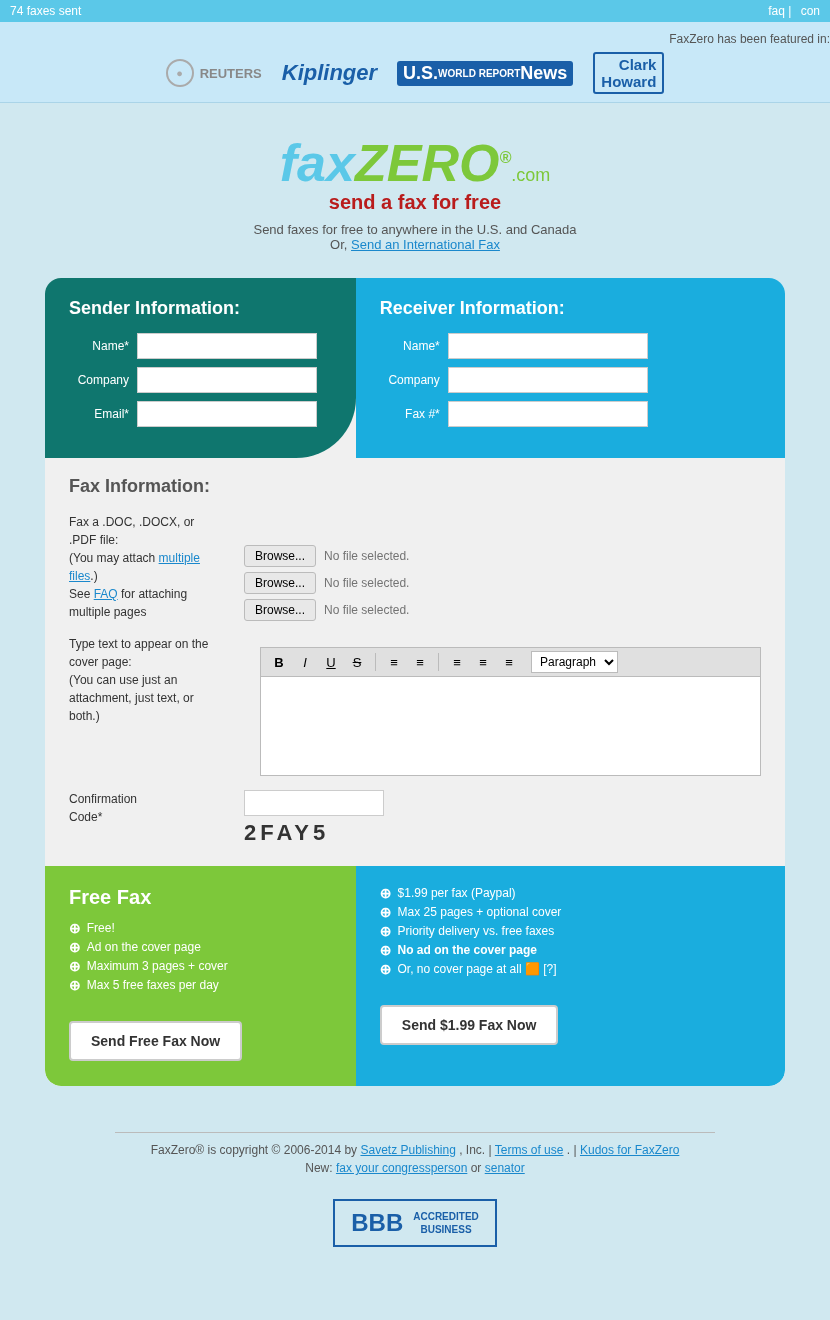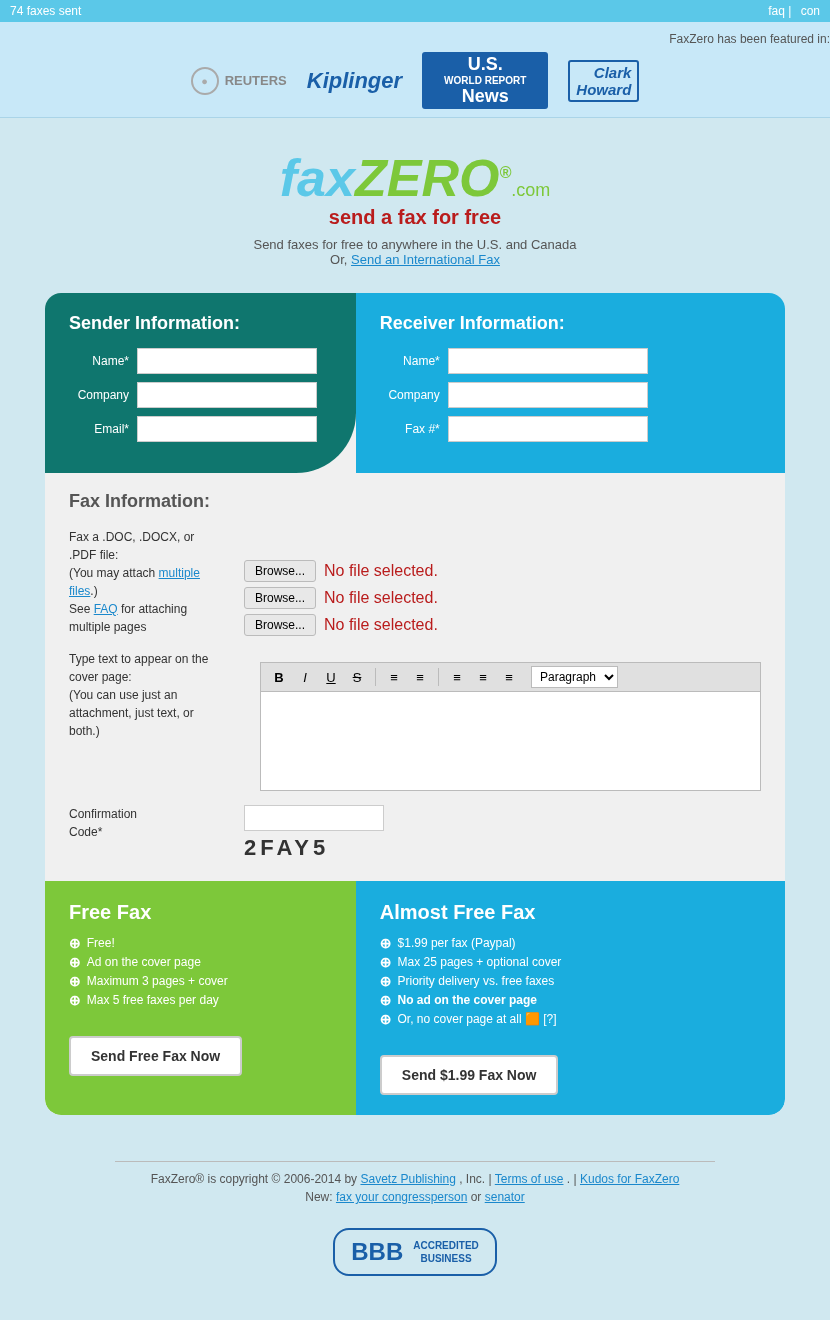--- a/index.html
+++ b/index.html
@@ -49,27 +49,26 @@
       border: 2px solid #aaa;
       display: flex; align-items: center; justify-content: center;
       font-size: 11px; color: #aaa;
     }
     .logo-kiplinger {
       color: #1a5fa8; font-size: 22px; font-weight: bold; font-style: italic;
     }
     .logo-usnews {
       background: #1a5fa8; color: #fff;
       font-size: 18px; font-weight: 900;
-      padding: 2px 22px; border-radius: 3px;
-      display: flex; align-items: center; flex-direction: column;
+      padding: 2px 6px; border-radius: 3px;
+      display: flex; align-items: center;
     }
     .logo-clarkhoward {
       color: #1a5fa8; font-size: 15px; font-weight: bold;
       border: 2px solid #1a5fa8; padding: 2px 6px; border-radius: 3px;
-      font-style: italic;
     }
 
     
     .main-content {
       max-width: 740px;
       margin: 0 auto;
       padding: 10px 0 20px;
     }
 
     
@@ -189,22 +188,22 @@
     }
     .browse-btn {
       background: #e8e8e8;
       border: 1px solid #bbb;
       padding: 3px 10px;
       font-size: 12px;
       cursor: pointer;
       border-radius: 3px;
     }
     .file-name {
-      font-size: 16px;
-      color: #b91c1c;
+      font-size: 12px;
+      color: #737373;
     }
 
     
     .editor-toolbar {
       display: flex;
       align-items: center;
       background: #e0e0e0;
       border: 1px solid #bbb;
       border-bottom: none;
       padding: 3px 6px;
@@ -357,21 +356,21 @@
       border-top: 1px solid #bbb;
       margin: 10px auto;
       width: 600px;
     }
     .bbb-badge {
       display: inline-flex;
       align-items: center;
       gap: 10px;
       border: 2px solid #1a5fa8;
       padding: 8px 16px;
-      border-radius: 16px;
+      border-radius: 0;
       margin-top: 10px;
     }
     .bbb-logo {
       font-size: 24px; font-weight: 900; color: #1a5fa8;
     }
     .bbb-text {
       font-size: 10px; font-weight: bold; color: #1a5fa8; text-align: center; line-height: 1.3;
     }
   </style>
 </head>
@@ -535,21 +534,20 @@
           </li>
           <li>
             <span class="icon-plus">⊕</span>
             <span>Max 5 free faxes per day</span>
           </li>
         </ul>
         <button class="send-btn">Send Free Fax Now</button>
       </div>
 
       <div class="paid-fax-section">
-        <div class="send-section-title">Almost Free Fax</div>
         <ul class="feature-list">
           <li>
             <span class="icon-plus">⊕</span>
             <span>$1.99 per fax (Paypal)</span>
           </li>
           <li>
             <span class="icon-plus">⊕</span>
             <span>Max 25 pages + optional cover</span>
           </li>
           <li>

